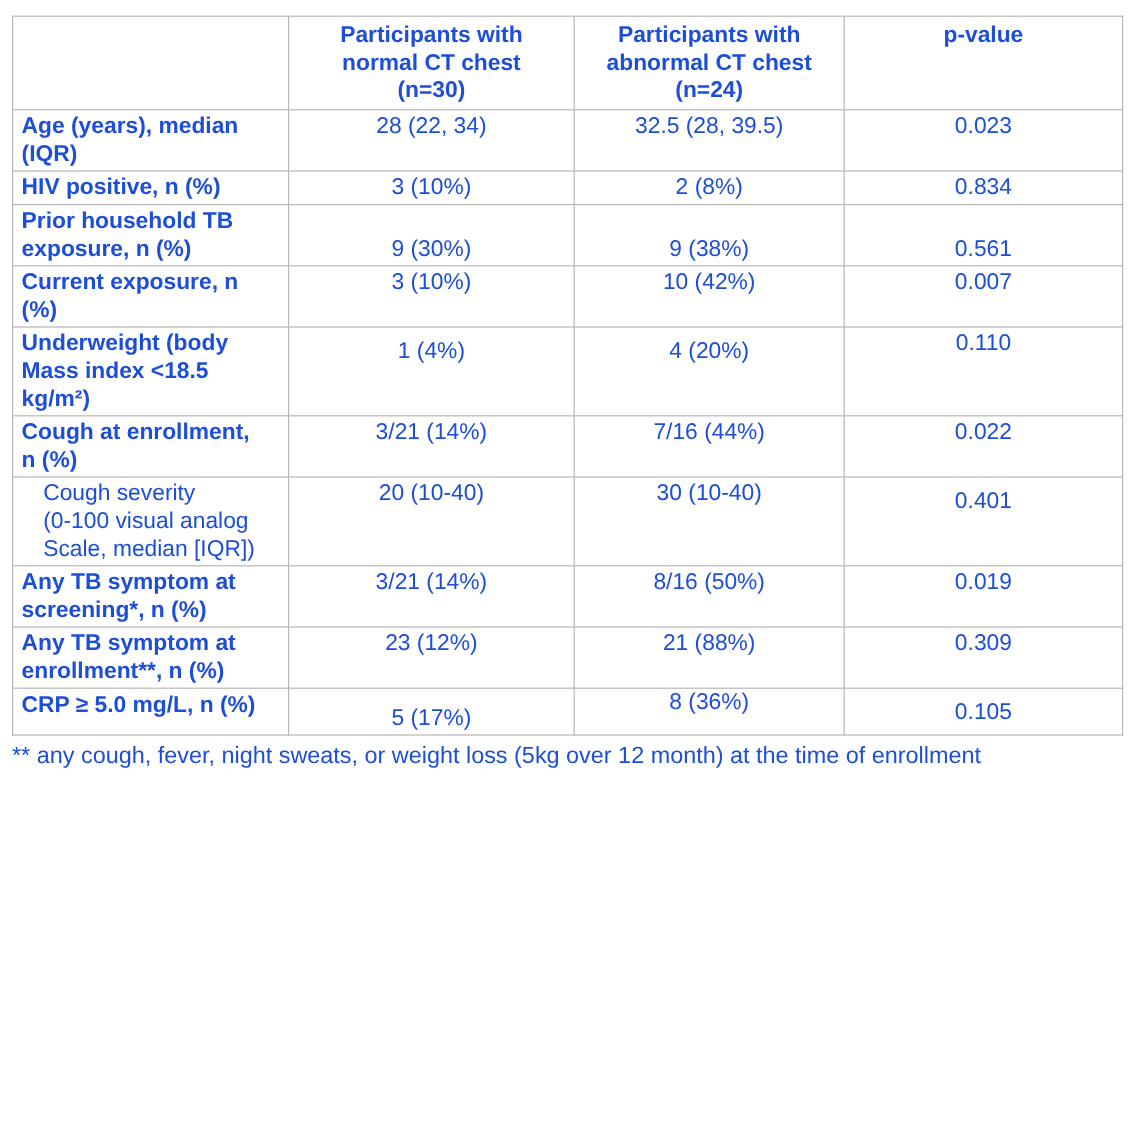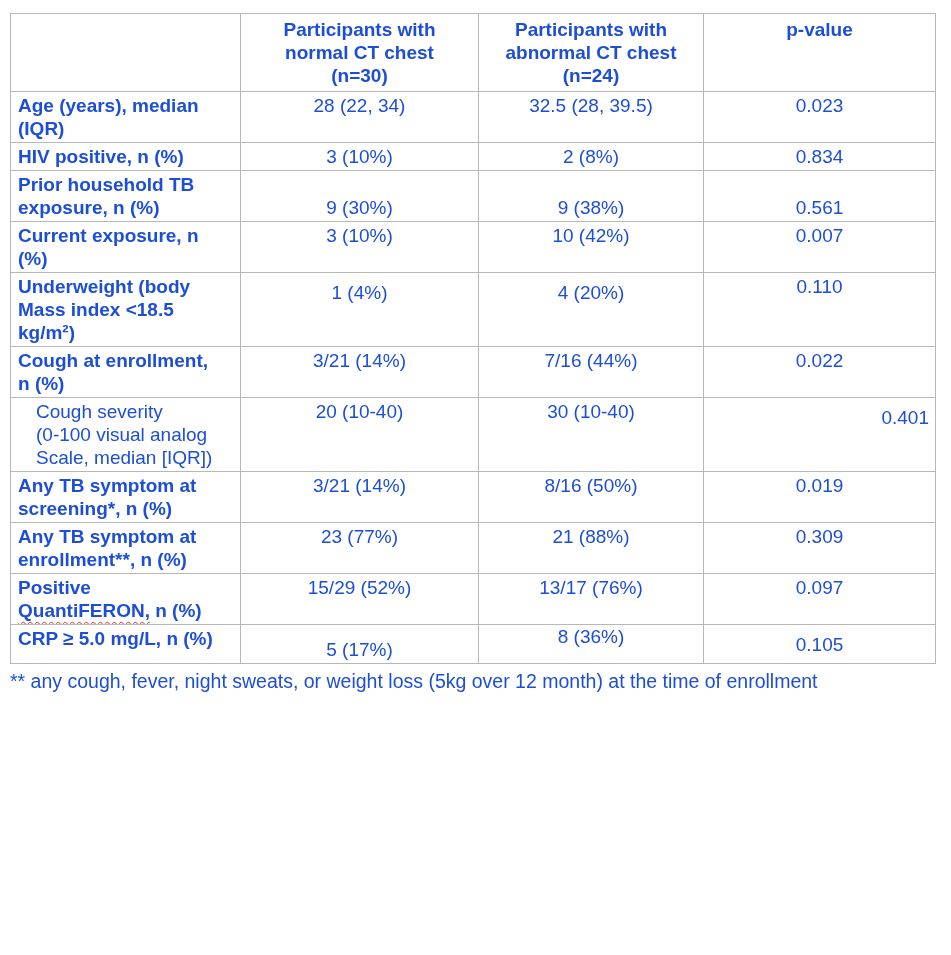--- a/index.html
+++ b/index.html
@@ -134,42 +134,35 @@
           <td class="val">3/21 (14%)</td>
           <td class="val">7/16 (44%)</td>
           <td class="val">0.022</td>
         </tr>
         <tr>
           <td class="label squiggle-scan indent">Cough severity
 (0-100 visual analog
 Scale, median [IQR])</td>
           <td class="val">20 (10-40)</td>
           <td class="val">30 (10-40)</td>
-          <td class="val" style="padding-top: 8px; text-align: right;">0.401</td>
+          <td class="val" style="padding-top: 8px;">0.401</td>
         </tr>
         <tr>
           <td class="label squiggle-scan">Any TB symptom at
 screening*, n (%)</td>
           <td class="val">3/21 (14%)</td>
           <td class="val">8/16 (50%)</td>
           <td class="val">0.019</td>
         </tr>
         <tr>
           <td class="label squiggle-scan">Any TB symptom at
 enrollment**, n (%)</td>
-          <td class="val">23 (77%)</td>
+          <td class="val">23 (12%)</td>
           <td class="val">21 (88%)</td>
           <td class="val">0.309</td>
-        </tr>
-        <tr>
-          <td class="label squiggle-scan">Positive
-<span class="squiggle">QuantiFERON,</span> n (%)</td>
-          <td class="val">15/29 (52%)</td>
-          <td class="val">13/17 (76%)</td>
-          <td class="val">0.097</td>
         </tr>
         <tr>
           <td class="label squiggle-scan">CRP ≥ 5.0 mg/L, n (%)</td>
           <td class="val" style="padding-top: 13px;">5 (17%)</td>
           <td class="val" style="padding-top: 0;">8 (36%)</td>
           <td class="val" style="padding-top: 8px;">0.105</td>
         </tr>
       </tbody>
   </table>
 

